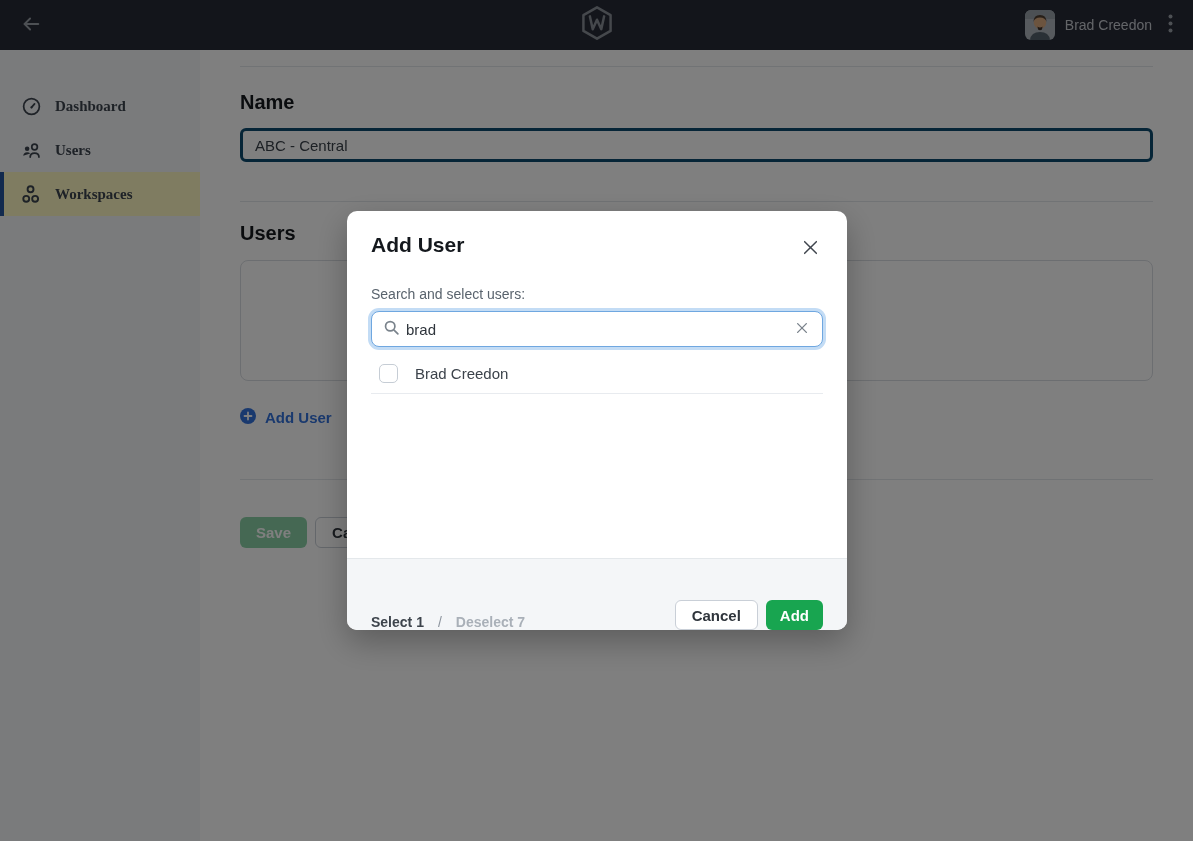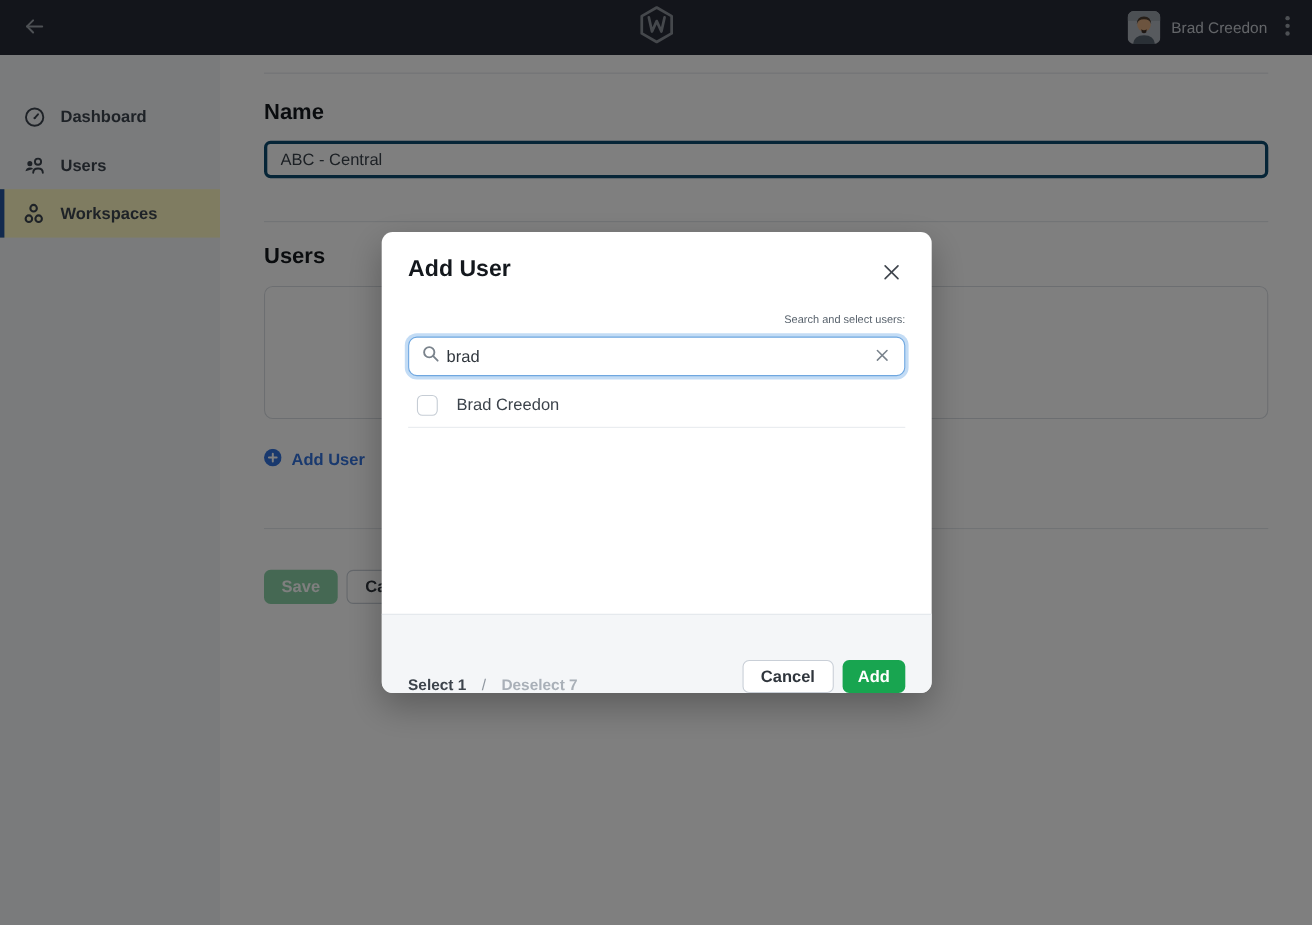--- a/index.html
+++ b/index.html
@@ -26,21 +26,21 @@
   .kebab-btn { border: none; background: transparent; cursor: pointer; padding: 4px 6px; }
 
   
   .sidebar {
     position: absolute; top: 50px; left: 0; bottom: 0; width: 200px;
     background: #f4f6f9; padding-top: 34px;
   }
   .side-item {
     height: 44px; display: flex; align-items: center; gap: 13px;
     padding-left: 16px; border-left: 4px solid transparent;
-    font-size: 15px; font-weight: 600; color: #3d454e; cursor: pointer;
+    font-size: 15px; font-weight: 600; color: #3d454e; cursor: pointer; font-family: Liberation Serif, serif;
   }
   .side-item.active {
     background: #fef9c3;
     border-left-color: var(--sidebar_active_border, #24549c);
   }
   .side-icon { display: flex; width: 22px; justify-content: center; }
 
   
   .main { position: absolute; top: 50px; left: 200px; right: 0; bottom: 0; background: #fff; padding: 0 40px; }
   .page-title { font-size: 29px; font-weight: 800; letter-spacing: -0.4px; color: #14181d; margin-top: 36px; }
@@ -70,21 +70,21 @@
   .overlay { position: fixed; inset: 0; background: rgba(0,0,0,0.5); z-index: 50; }
   .modal {
     position: fixed; left: 347px; top: 211px; width: 500px; height: 419px; z-index: 100;
     background: #fff; border-radius: 10px; box-shadow: 0 12px 32px rgba(0,0,0,0.28);
     display: flex; flex-direction: column; overflow: hidden;
   }
   .modal-header { padding: 22px 24px 0; display: flex; align-items: flex-start; justify-content: space-between; }
   .modal-title { font-size: 21px; font-weight: 800; color: #14181d; }
   .modal-close { border: none; background: transparent; cursor: pointer; padding: 4px; margin-top: 2px; }
   .modal-body { padding: 0 24px; flex: 1; }
-  .search-label { display: block; margin-top: 23px; font-size: 10px; color: #59636d; text-align: right; }
+  .search-label { display: block; margin-top: 23px; font-size: 14px; color: #59636d; }
   .search-box {
     margin-top: 9px; height: 36px; border: 1px solid #6fa7e0; border-radius: 8px;
     box-shadow: 0 0 0 3px var(--focus_ring, #c3dcf5);
     display: flex; align-items: center; padding: 0 11px; gap: 6px; background: #fff;
   }
   .search-box input {
     flex: 1; border: none; outline: none; font-size: 15px; color: #2f353c; font-family: inherit; background: transparent;
   }
   .clear-btn { border: none; background: transparent; cursor: pointer; padding: 2px; display: flex; }
   .result-row {

